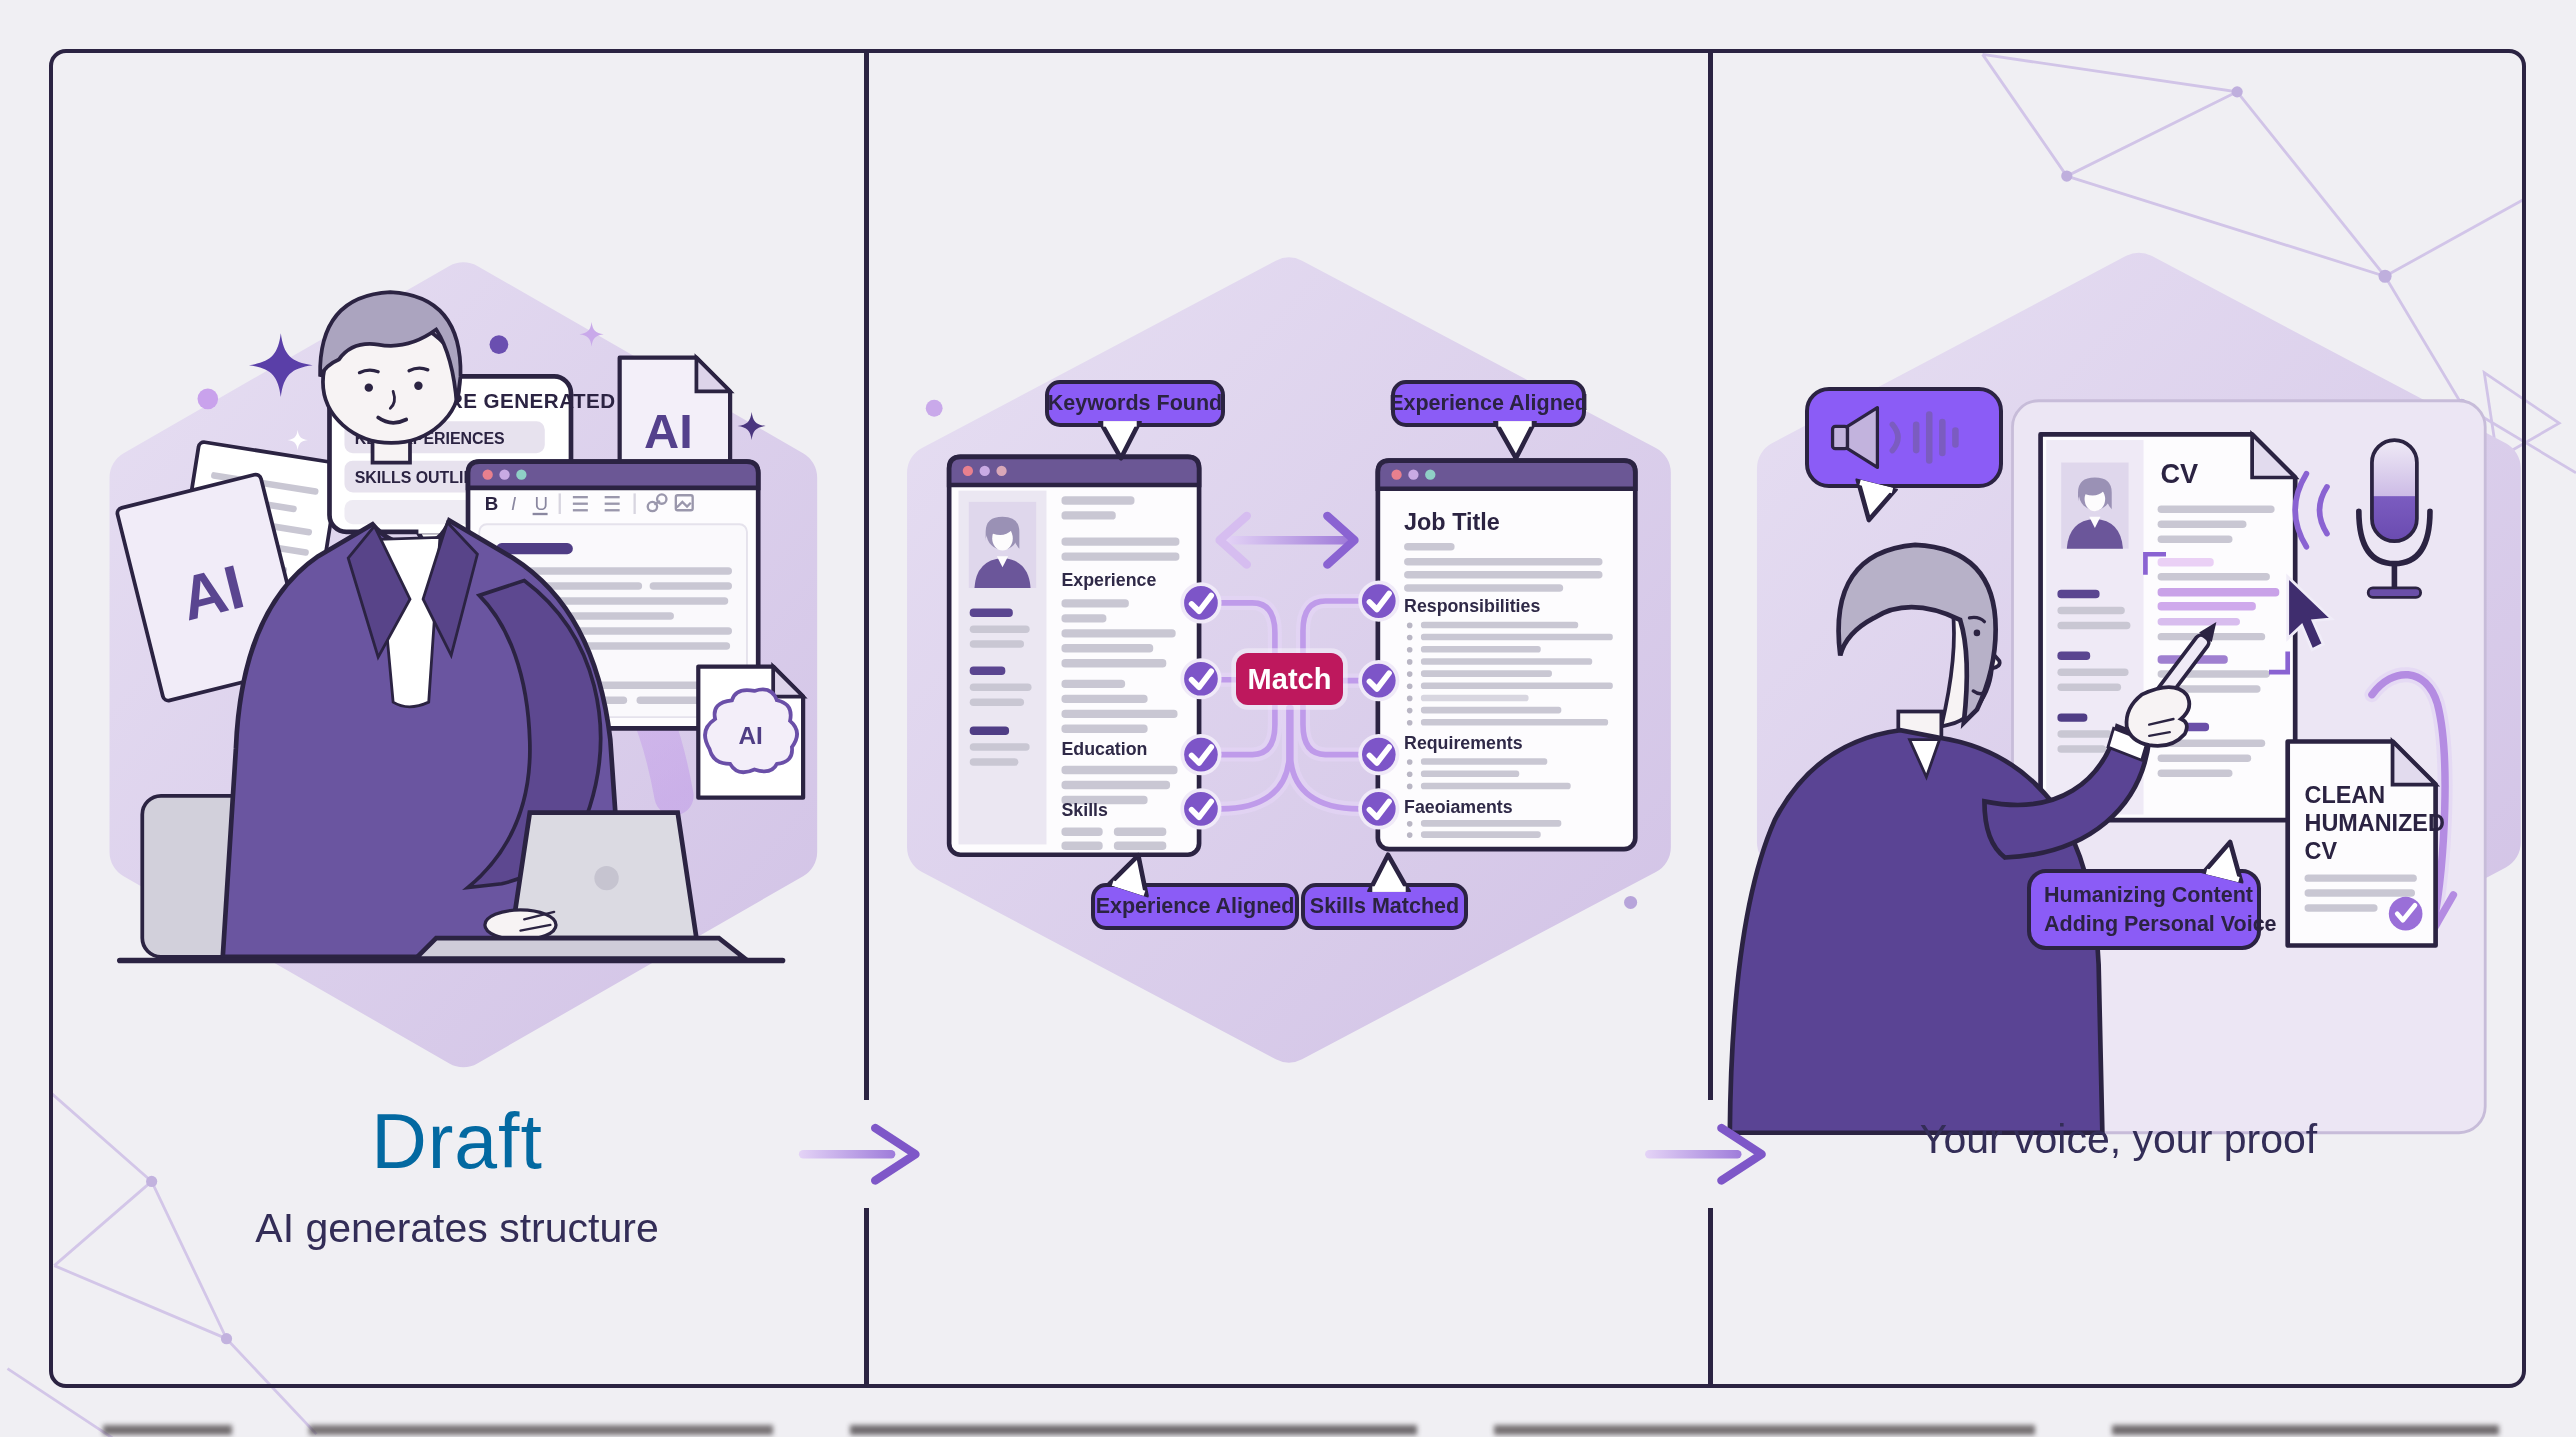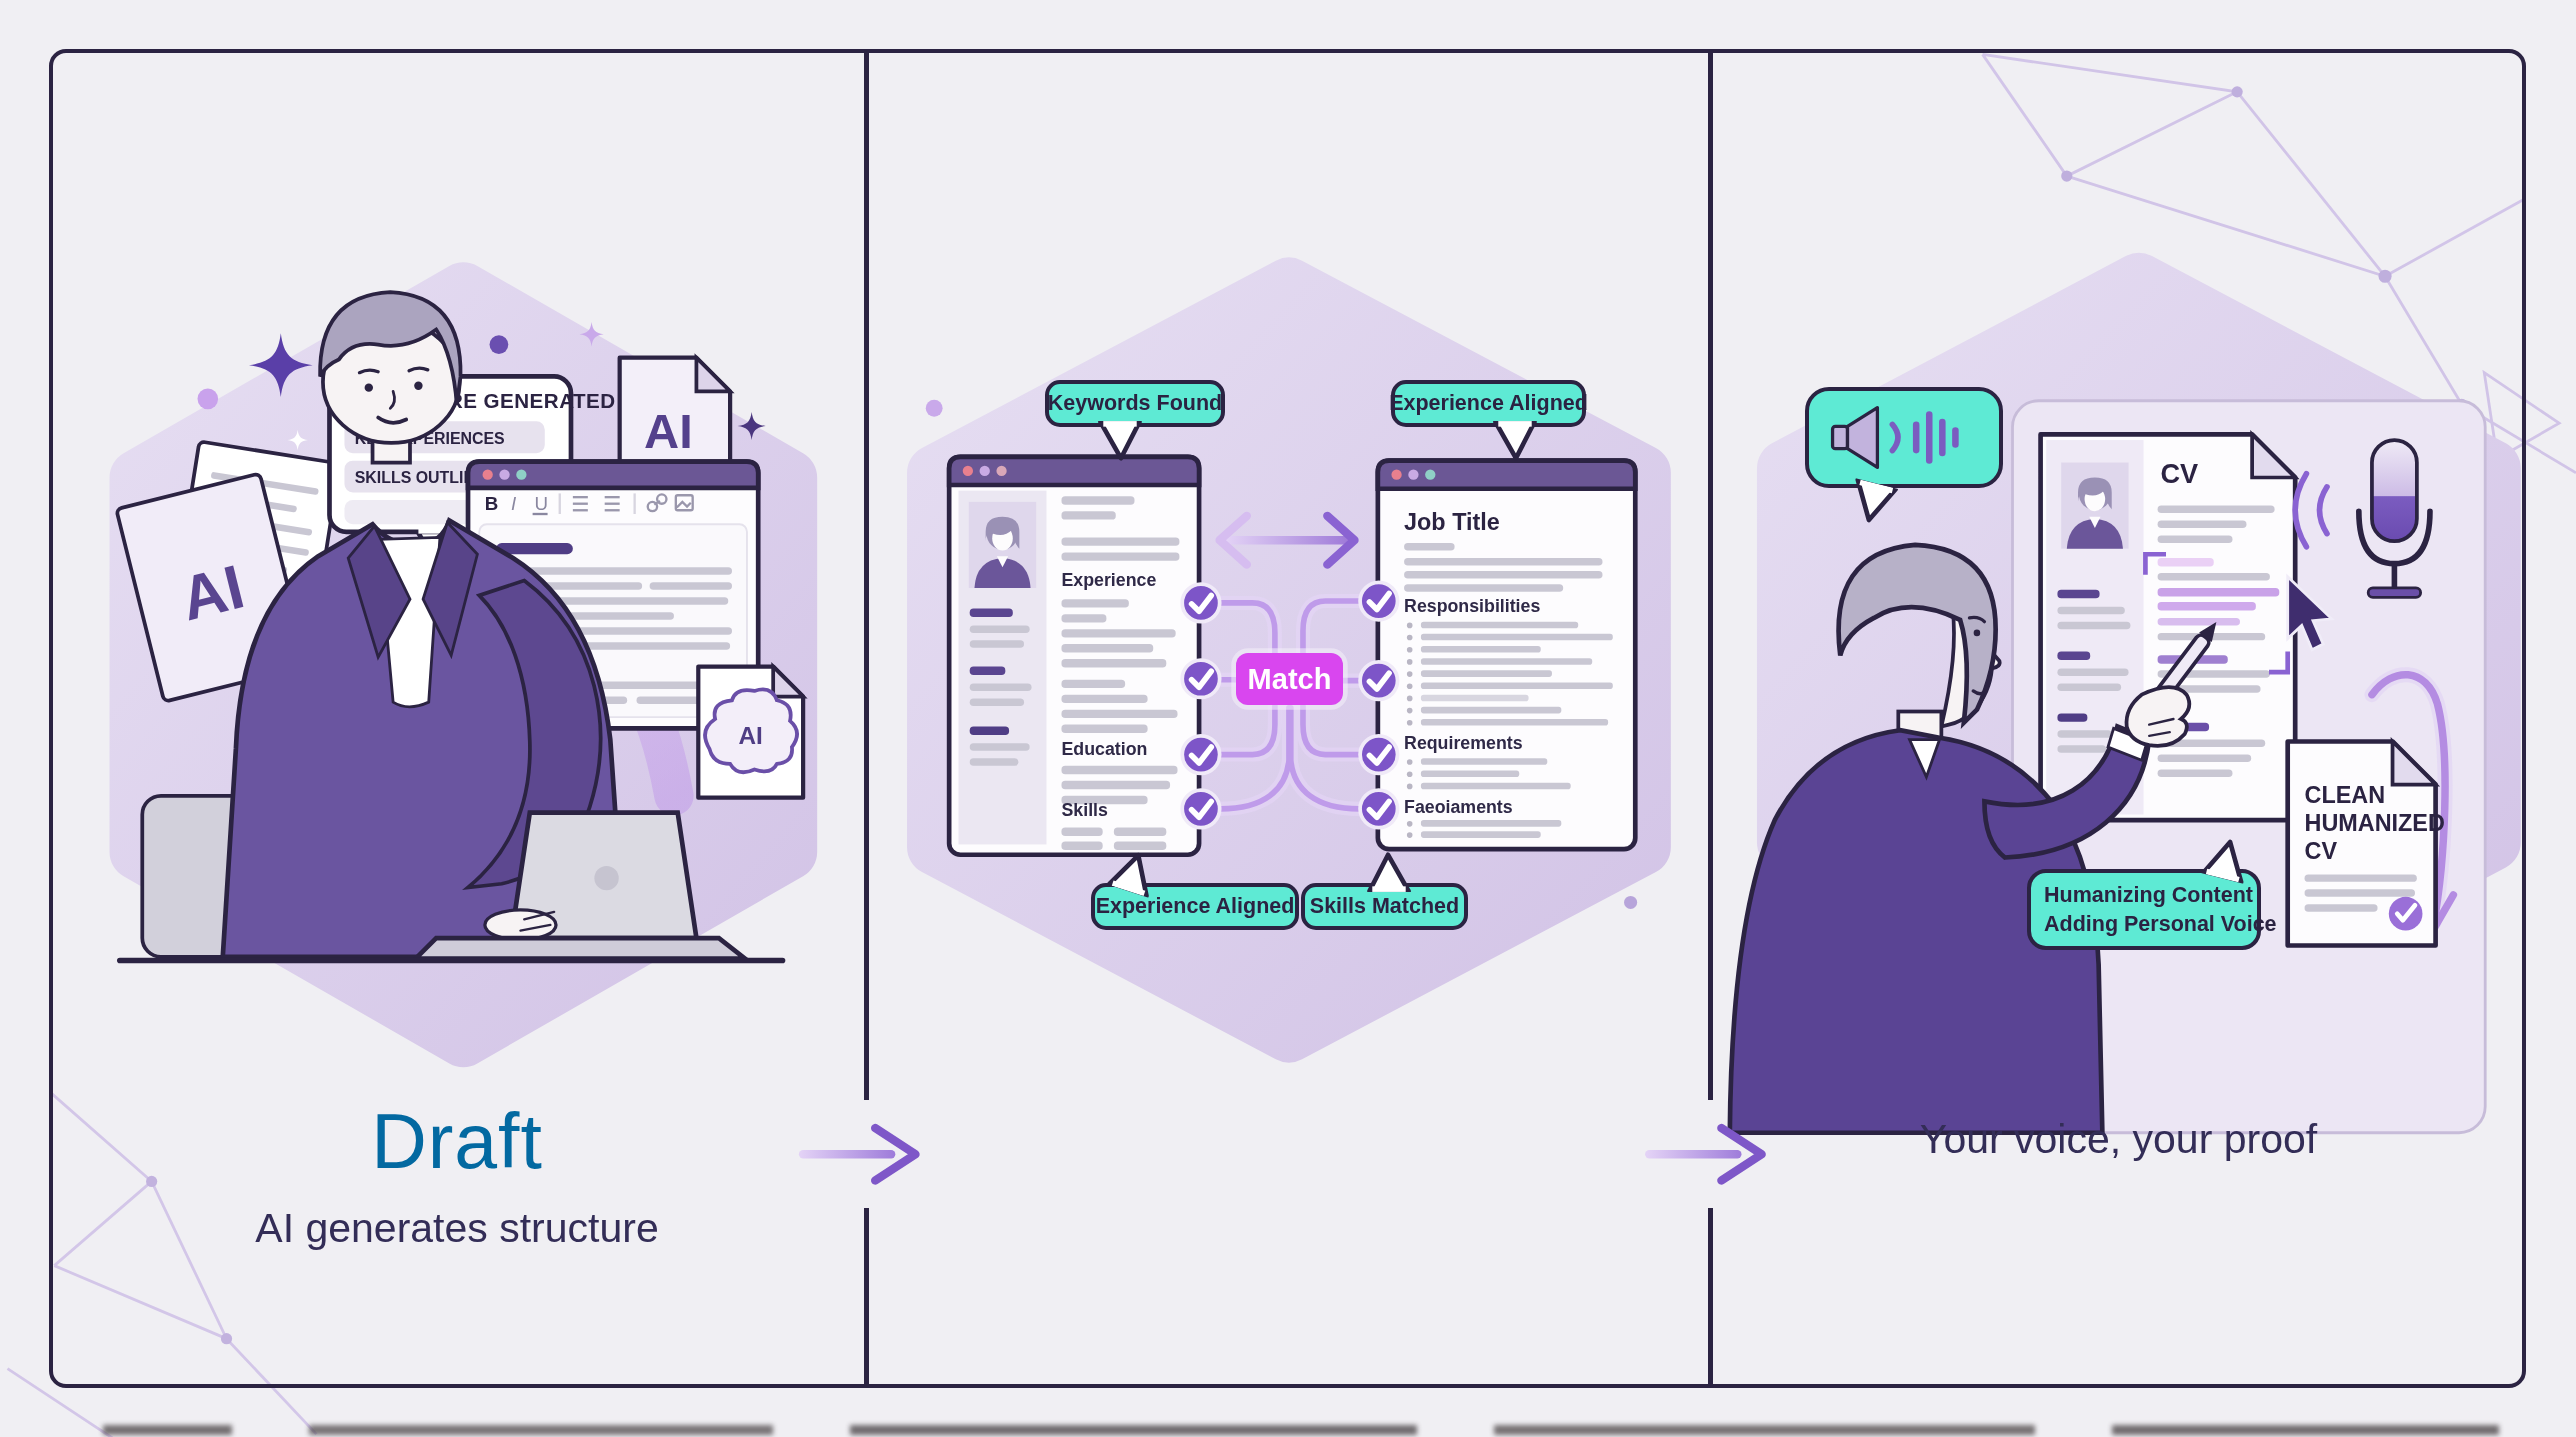--- a/index.html
+++ b/index.html
@@ -1,25 +1,25 @@
 <!DOCTYPE html>
 <html style="font-size:15px"><head>
 <meta charset="utf-8">
 <style>
   html,body{margin:0;padding:0;background:#efeef2;}
   body{width:2576px;height:1438px;overflow:hidden;font-family:"Liberation Sans",sans-serif;}
   .stage{position:relative;width:2576px;height:1438px;background:#f0eff3;}
   .frame{position:absolute;left:49px;top:49px;width:2477px;height:1339px;border:4.7px solid #2b2342;border-radius:17px;box-sizing:border-box;}
   .divider{position:absolute;width:4.7px;background:#2b2342;}
   svg.layer{position:absolute;left:0;top:0;width:2576px;height:1438px;}
-  .bubble{position:absolute;background:#5eead4;border:4.7px solid #2b2342;border-radius:15px;display:flex;align-items:center;justify-content:center;font-weight:700;color:#2b2342;font-size:21.5px;box-sizing:border-box;white-space:nowrap;}
+  .bubble{position:absolute;background:#8b5cf6;border:4.7px solid #2b2342;border-radius:15px;display:flex;align-items:center;justify-content:center;font-weight:700;color:#2b2342;font-size:21.5px;box-sizing:border-box;white-space:nowrap;}
   .bubble .tail{position:absolute;width:52px;height:41px;}
   .note-lines{flex-direction:column;align-items:flex-start;justify-content:center;padding-left:17px;border-radius:19px;}
   .note-lines div{line-height:29px;font-size:21.5px;font-weight:700;}
-  .match{position:absolute;background:#d946ef;color:#ffffff;border-radius:12px;display:flex;align-items:center;justify-content:center;font-weight:700;font-size:29px;box-shadow:0 0 0 4.7px rgba(244,240,250,0.55);}
+  .match{position:absolute;background:#be185d;color:#ffffff;border-radius:12px;display:flex;align-items:center;justify-content:center;font-weight:700;font-size:29px;box-shadow:0 0 0 4.7px rgba(244,240,250,0.55);}
   .step{position:absolute;text-align:center;}
   .step .t{font-size:77px;font-weight:400;color:#0369a1;letter-spacing:0.9px;}
   .step .s{margin-top:19px;font-size:41px;font-weight:500;color:#332d57;}
   .bottom-smudge{position:absolute;left:0;top:1425px;width:2576px;height:10.3px;opacity:.75;filter:blur(2.8px);
     background:linear-gradient(90deg,transparent 0 4%,#4a4446 4% 9%,transparent 9% 12%,#514b4d 12% 30%,transparent 30% 33%,#454043 33% 55%,transparent 55% 58%,#4e4849 58% 79%,transparent 79% 82%,#474143 82% 97%,transparent 97% 100%);}
 </style>
 </head>
 <body>
 
 <div class="stage">

